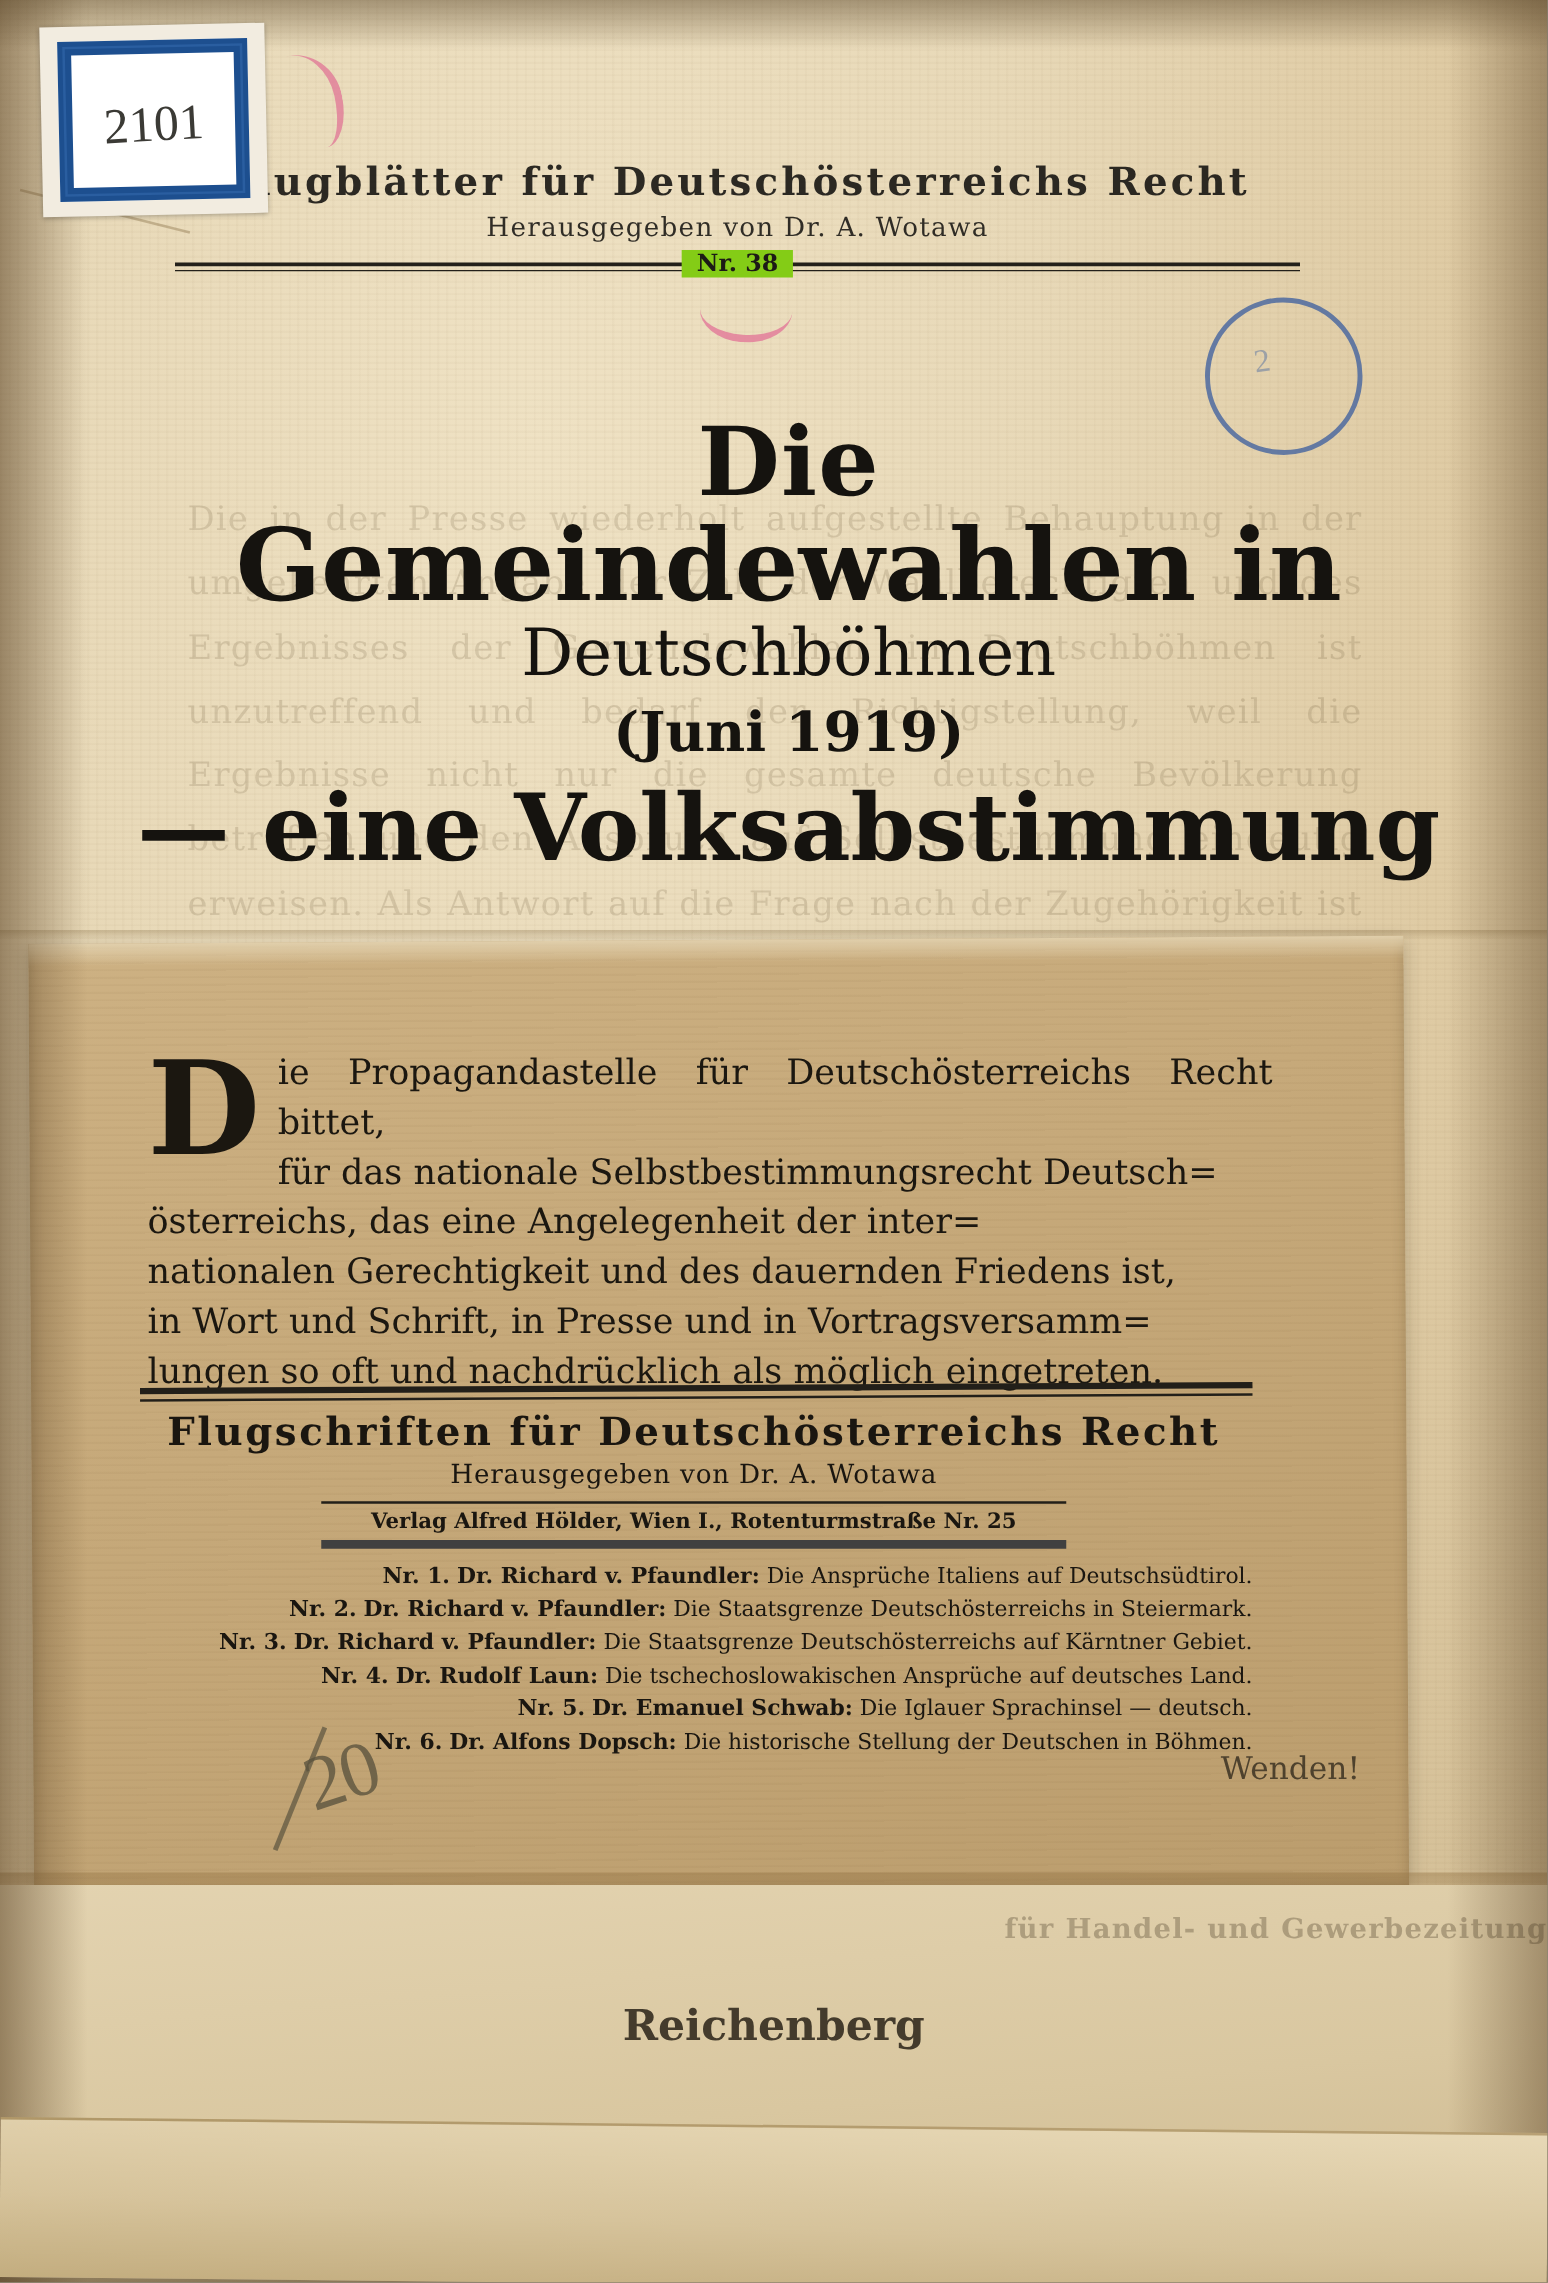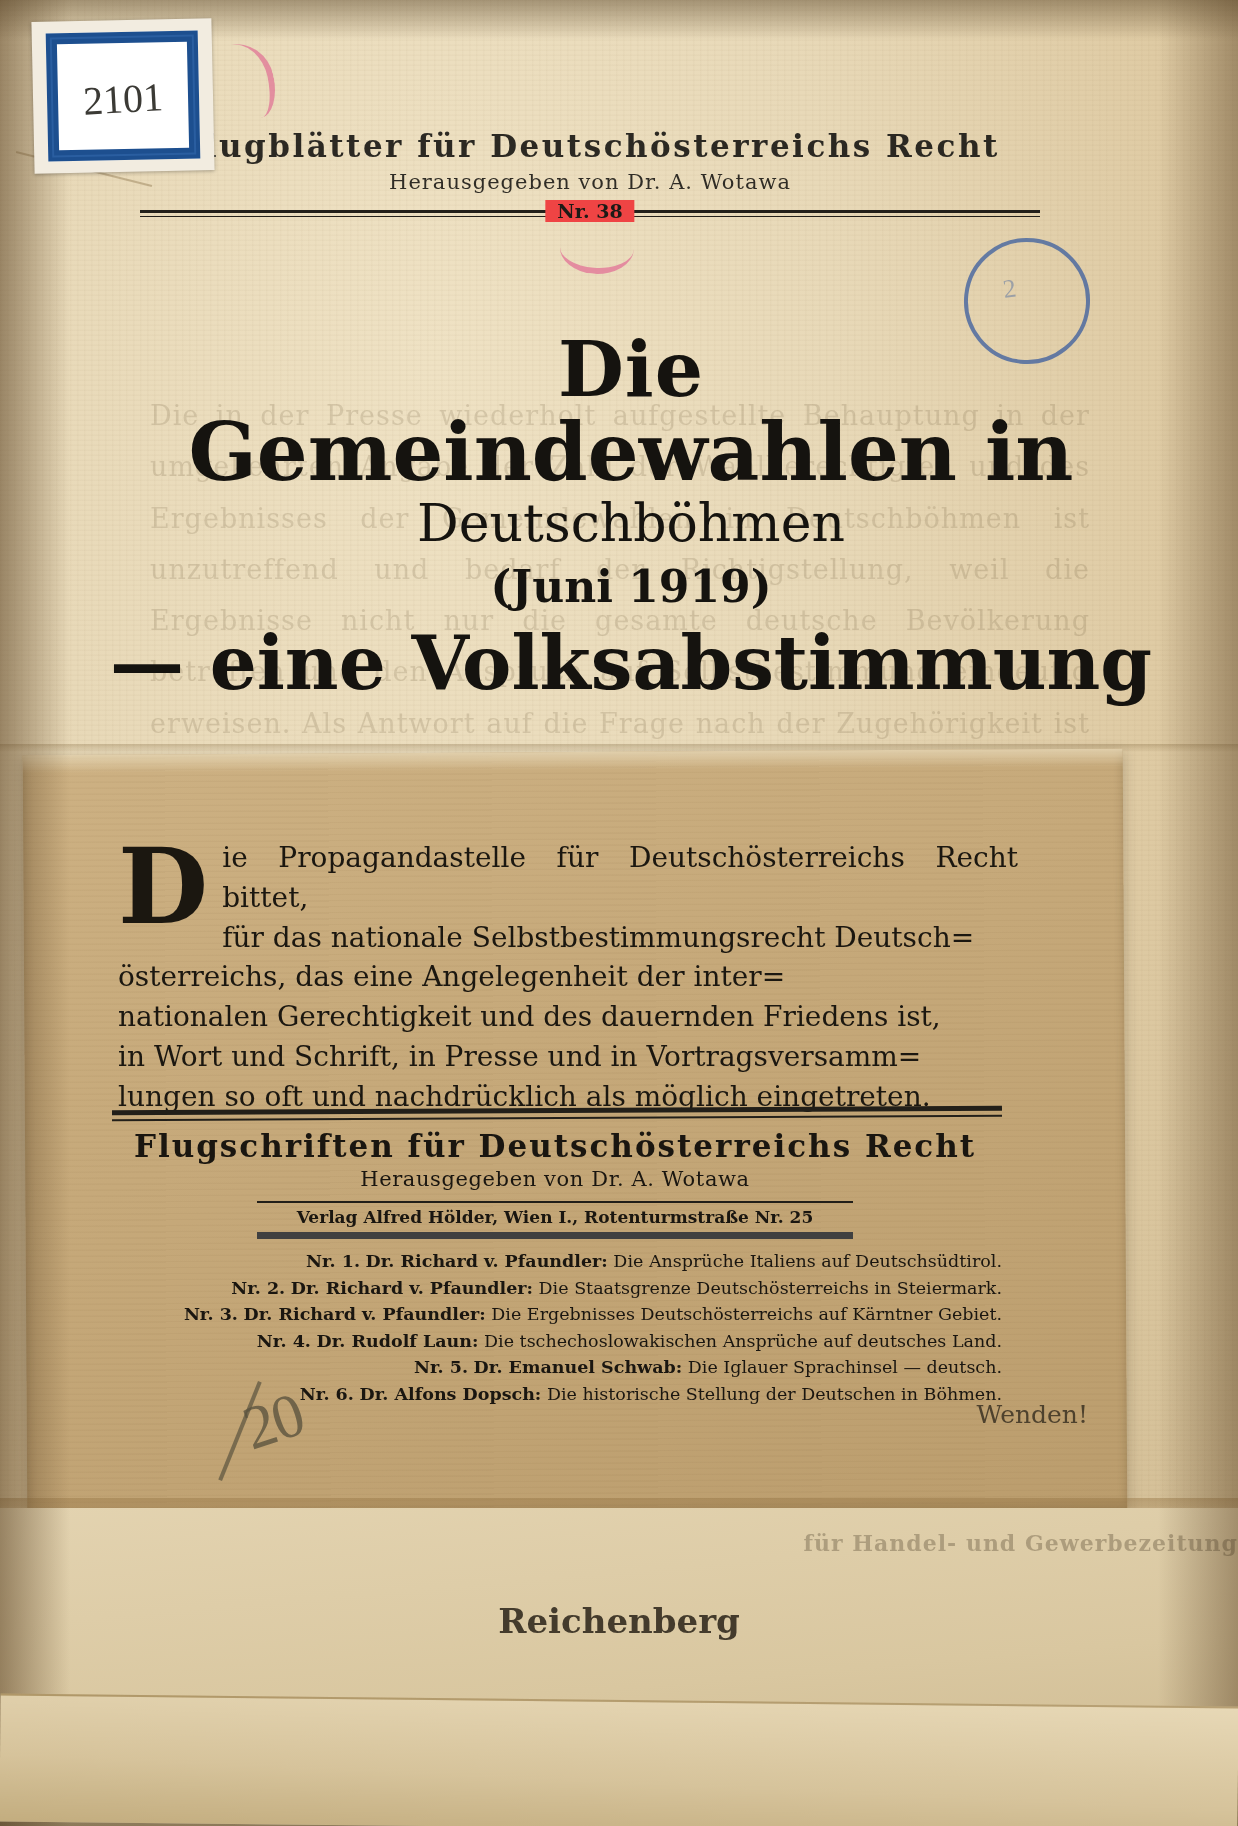--- a/index.html
+++ b/index.html
@@ -112,21 +112,21 @@
     left: 0; right: 0; top: 12px;
     border-top: 3px solid #23201a;
     border-bottom: 1px solid #23201a;
     height: 3px;
   }
   .header-nr {
     position: absolute;
     left: 50%;
     transform: translateX(-50%);
     top: 2px;
-    background: #ef4444;
+    background: #84cc16;
     padding: 0 12px;
     font-size: 19px;
     font-weight: 700;
   }
 
   
   .stamp {
     position: absolute;
     left: 33px; top: 20px;
     width: 180px; height: 152px;
@@ -441,21 +441,21 @@
       <span>Die Ansprüche Italiens auf Deutschsüdtirol.</span>
     </div>
     <div class="list-row">
       <span class="list-nr">Nr. 2.</span>
       <span class="list-author">Dr. Richard v. Pfaundler:</span>
       <span>Die Staatsgrenze Deutschösterreichs in Steiermark.</span>
     </div>
     <div class="list-row">
       <span class="list-nr">Nr. 3.</span>
       <span class="list-author">Dr. Richard v. Pfaundler:</span>
-      <span>Die Ergebnisses Deutschösterreichs auf Kärntner Gebiet.</span>
+      <span>Die Staatsgrenze Deutschösterreichs auf Kärntner Gebiet.</span>
     </div>
     <div class="list-row">
       <span class="list-nr">Nr. 4.</span>
       <span class="list-author">Dr. Rudolf Laun:</span>
       <span>Die tschechoslowakischen Ansprüche auf deutsches Land.</span>
     </div>
     <div class="list-row">
       <span class="list-nr">Nr. 5.</span>
       <span class="list-author">Dr. Emanuel Schwab:</span>
       <span>Die Iglauer Sprachinsel — deutsch.</span>

